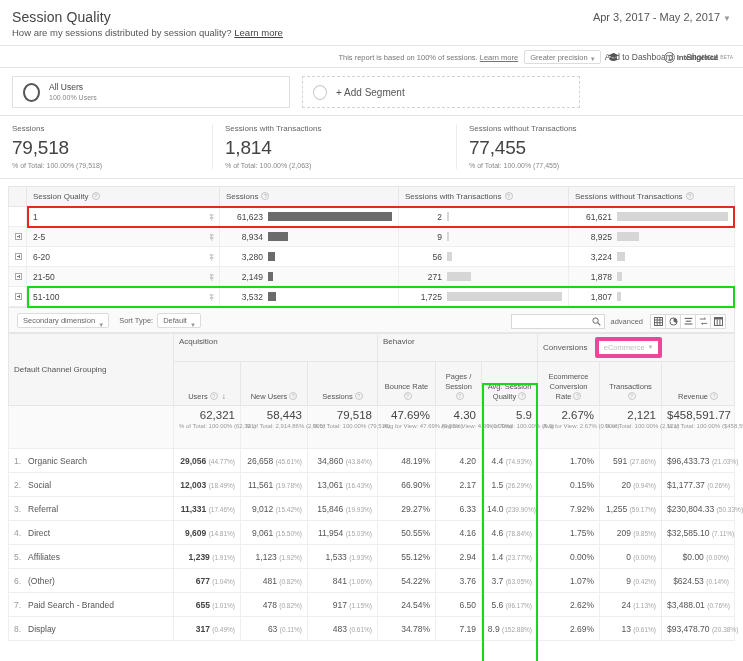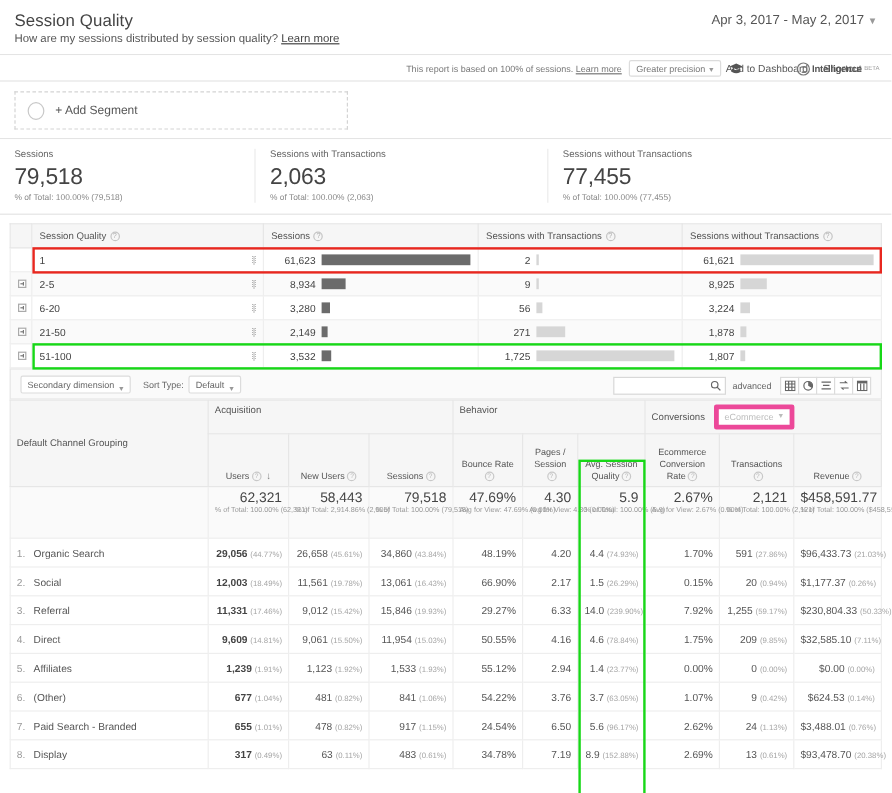--- a/index.html
+++ b/index.html
@@ -245,35 +245,42 @@
       </span>
       <span class="icon-intel">
         <span class="intel-circle"></span>
         <span class="intel-txt">Intelligence</span>
           <span class="intel-beta">BETA</span>
       </span>
     </div>
   </div>
 
   <div class="segments">
+    <div class="seg-box">
+      <div class="seg-ring"></div>
+      <div>
+        <div class="seg-name">All Users</div>
+        <div class="seg-pct">100.00% Users</div>
+      </div>
+    </div>
     <div class="seg-box add">
       <div class="seg-ring light"></div>
       <div class="seg-add-label">+ Add Segment</div>
     </div>
   </div>
 
   <div class="cards">
     <div class="card c1">
       <div class="card-label">Sessions</div>
       <div class="card-val">79,518</div>
       <div class="card-sub">% of Total: 100.00% (79,518)</div>
     </div>
     <div class="card c2">
       <div class="card-label">Sessions with Transactions</div>
-      <div class="card-val">2,063</div>
+      <div class="card-val">1,814</div>
       <div class="card-sub">% of Total: 100.00% (2,063)</div>
     </div>
     <div class="card c3">
       <div class="card-label">Sessions without Transactions</div>
       <div class="card-val">77,455</div>
       <div class="card-sub">% of Total: 100.00% (77,455)</div>
     </div>
   </div>
 
   <div class="qtable-wrap">

